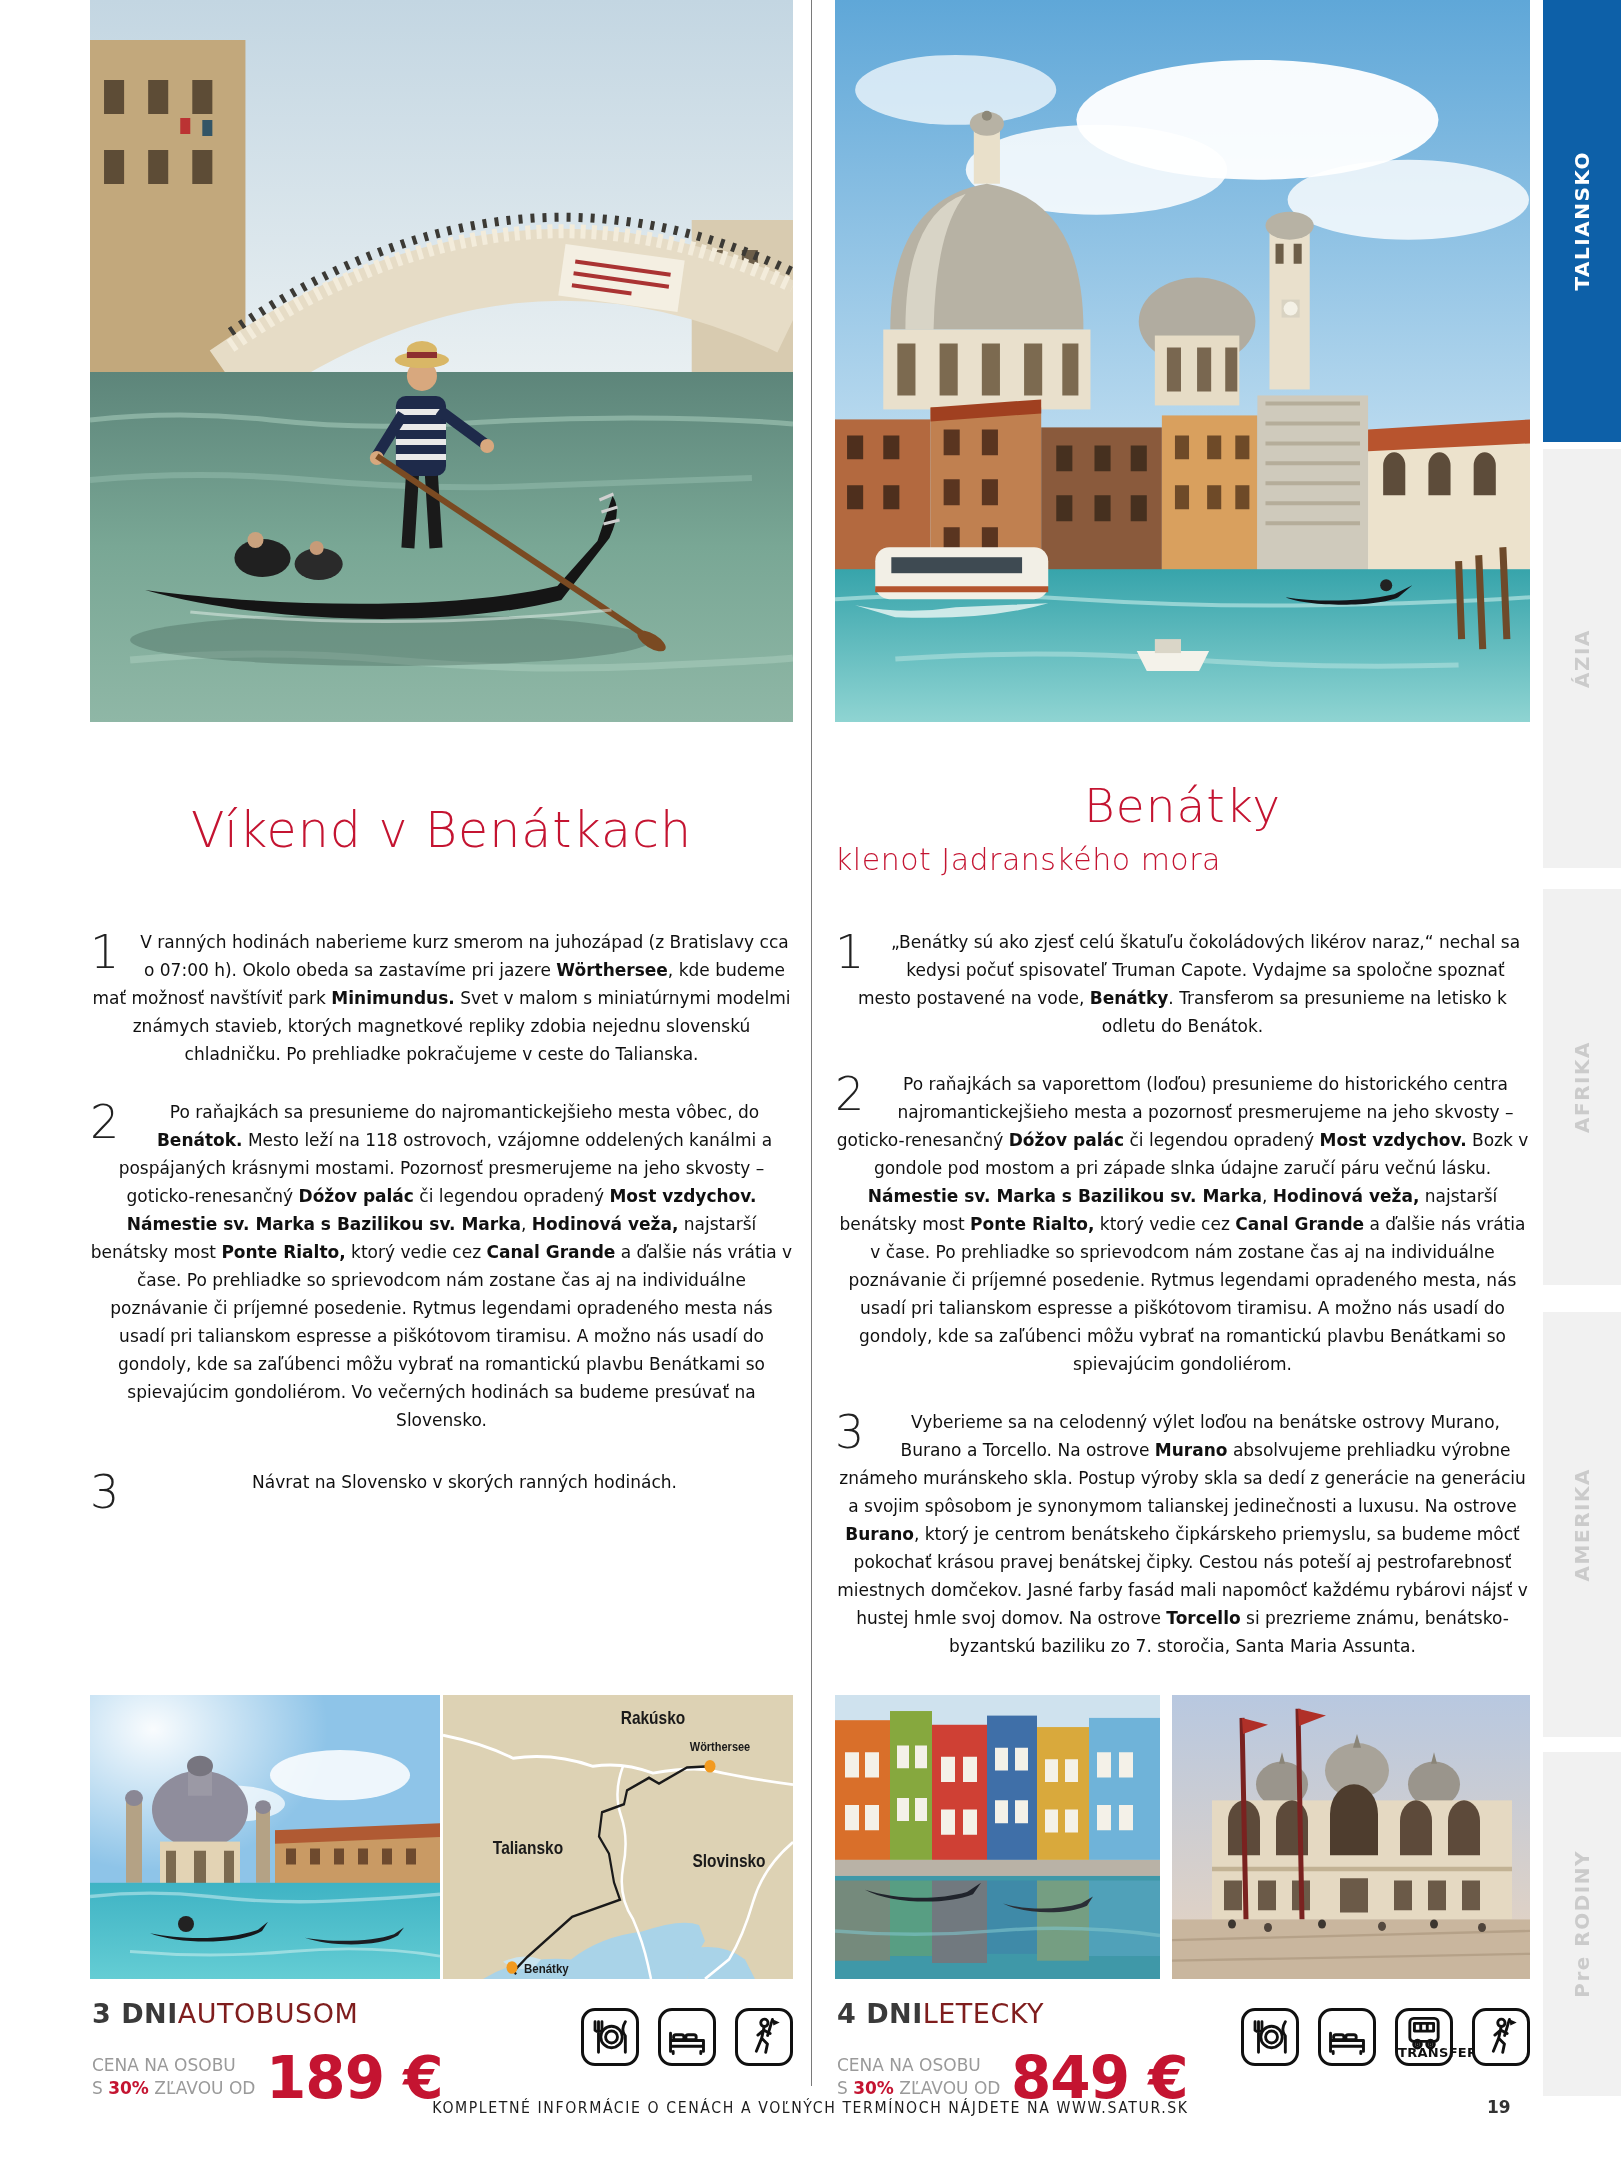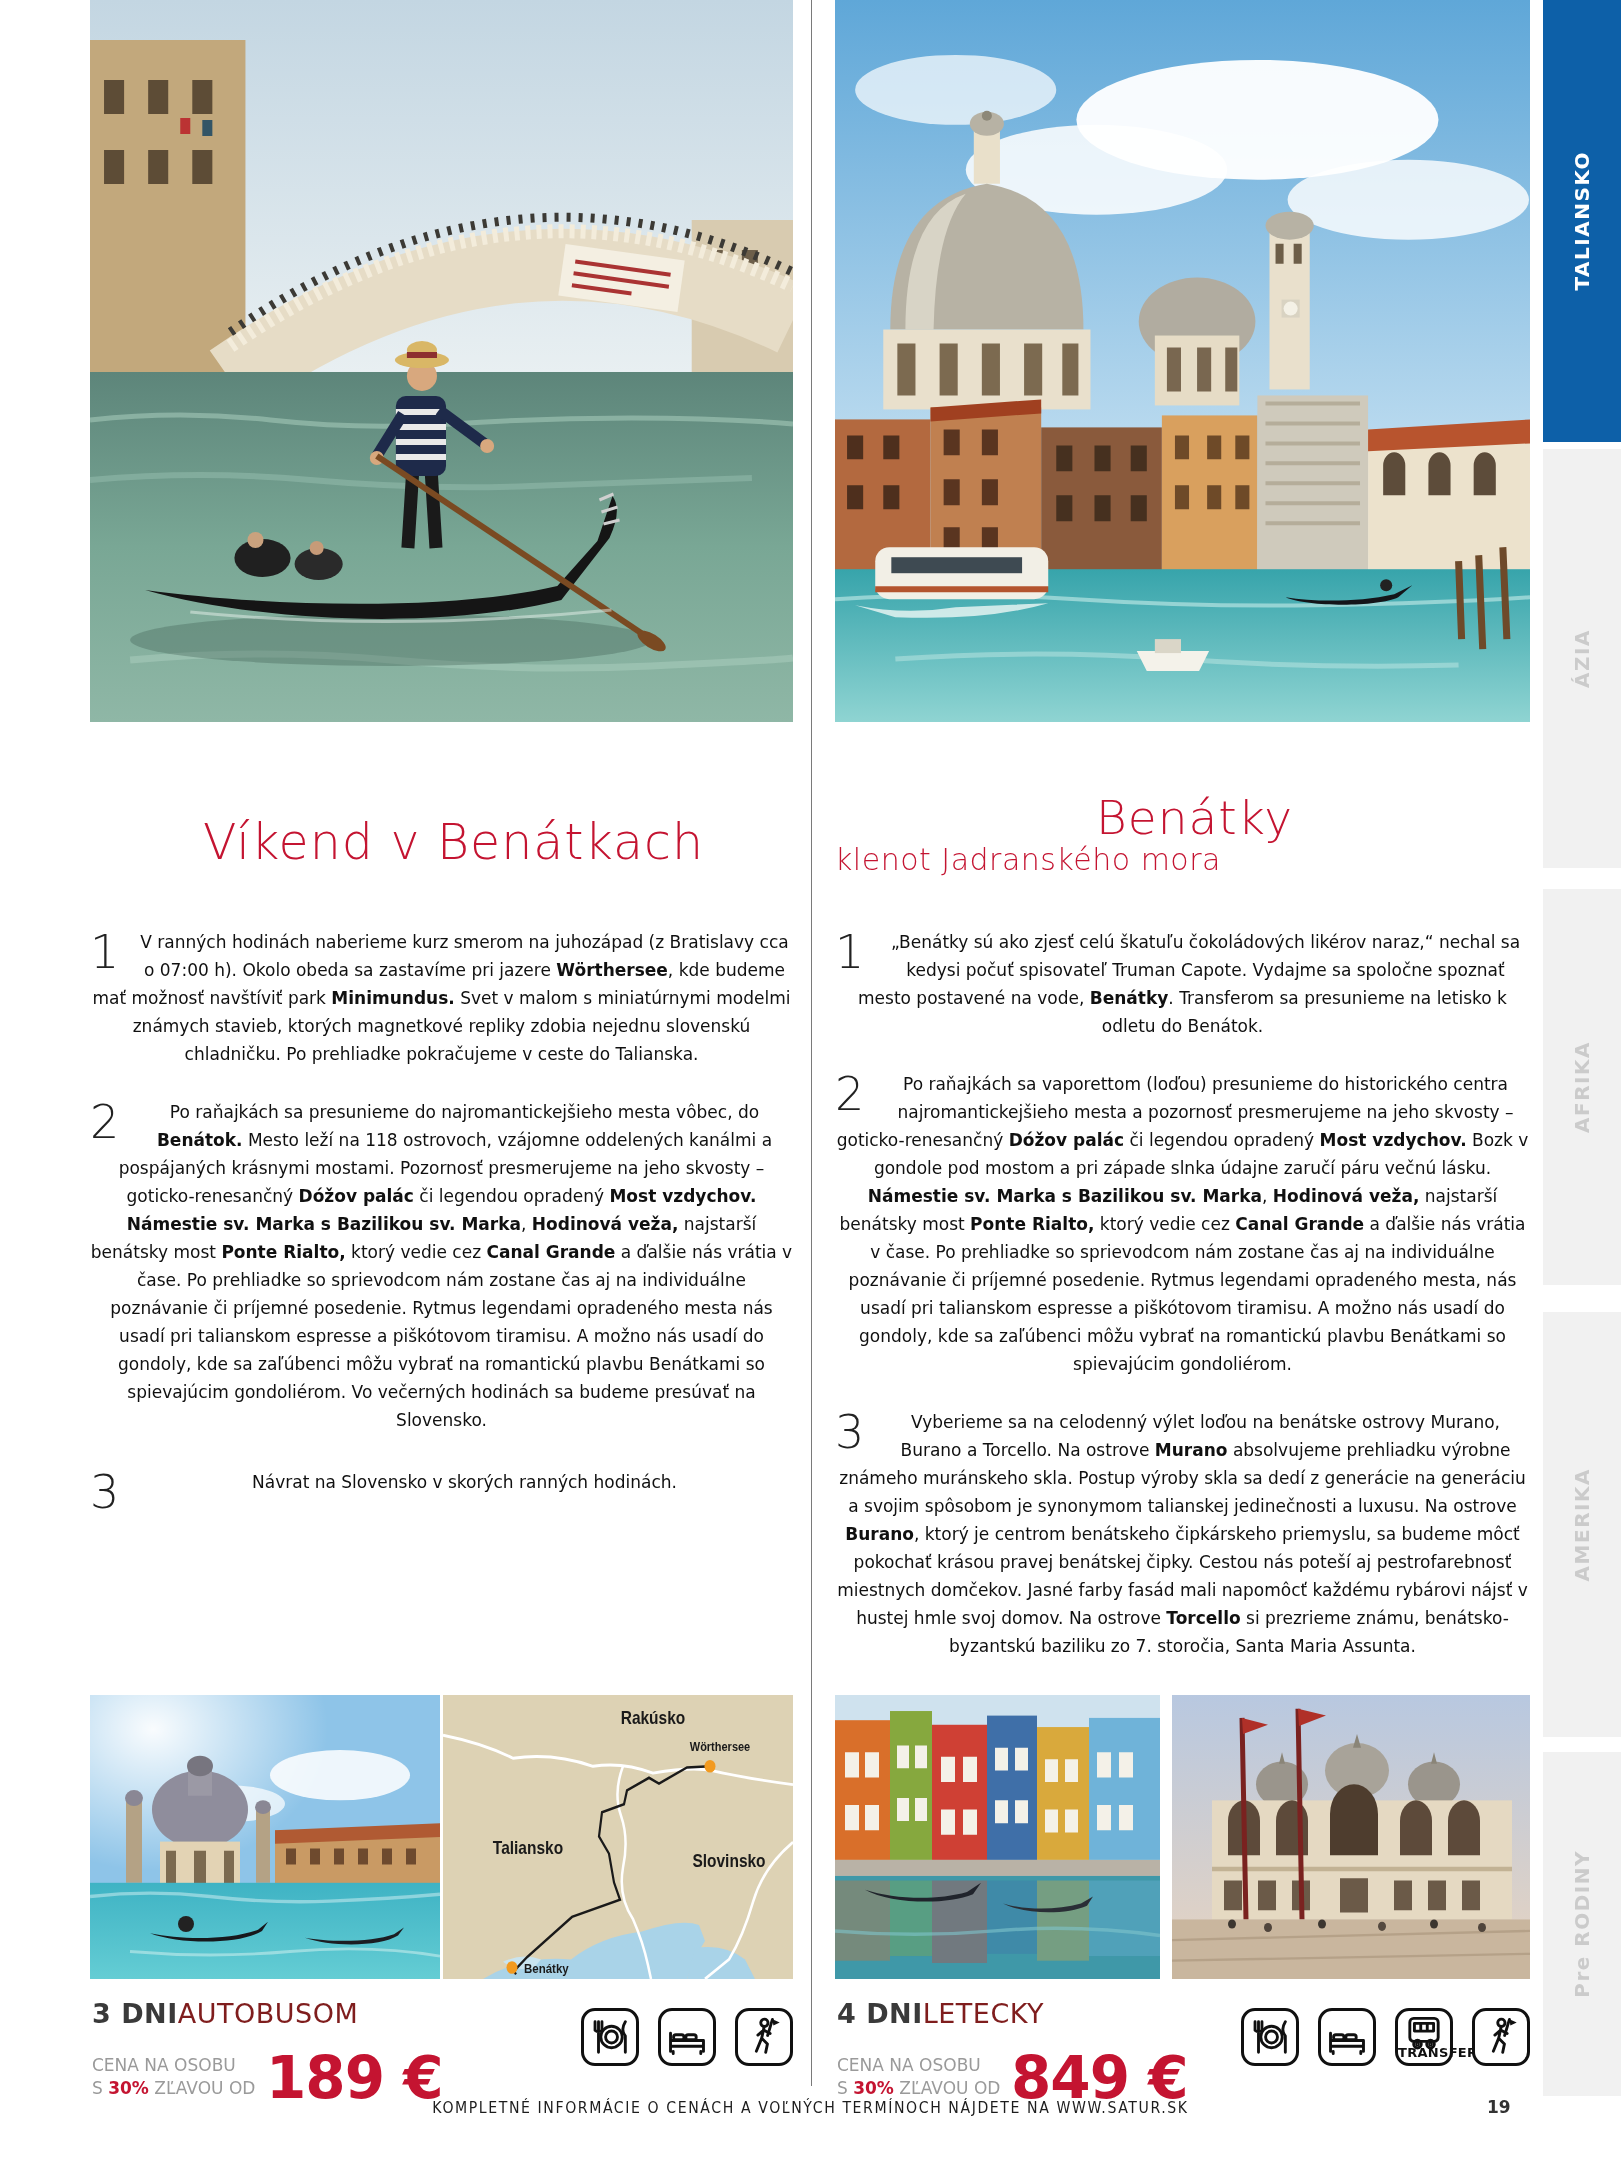--- a/index.html
+++ b/index.html
@@ -4,21 +4,21 @@
 <style>
   html,body{margin:0;padding:0;background:#fff;}
   .page{position:relative;width:1621px;height:2160px;background:#fff;overflow:hidden;
         font-family:"DejaVu Sans","Liberation Sans",sans-serif;color:#111;}
   .col{position:absolute;top:0;height:2160px;}
   .col-left{left:90px;width:703px;}
   .col-right{left:835px;width:695px;}
   .divider{position:absolute;left:811px;top:0;width:1px;height:2086px;background:#7a7a7a;}
   .hero{position:absolute;top:0;left:0;width:100%;height:722px;overflow:hidden;}
   .hero svg{display:block;width:100%;height:100%;}
-  .tour-title{position:absolute;left:0;width:100%;text-align:center;margin:12px;
+  .tour-title{position:absolute;left:0;width:100%;text-align:center;margin:0;
               color:var(--accent);font-weight:300;letter-spacing:1px;}
   .col-left .tour-title{top:802px;font-size:49px;}
   .col-right .tour-title{top:778px;font-size:47px;}
   .tour-subtitle{position:absolute;top:842px;left:0;width:100%;text-align:left;margin:0;
               color:var(--accent);font-weight:300;font-size:30px;letter-spacing:0.5px;}
   .days{position:absolute;top:928px;left:0;right:0;height:765px;overflow:hidden;}
   .day{margin:0 0 30px 0;}
   .day-num{float:left;width:34px;margin-right:12px;margin-top:2px;
            font-size:46px;line-height:44px;font-weight:300;color:#222;}
   .day-text{margin:0;font-size:17px;line-height:28px;color:#101010;text-align:center;}

